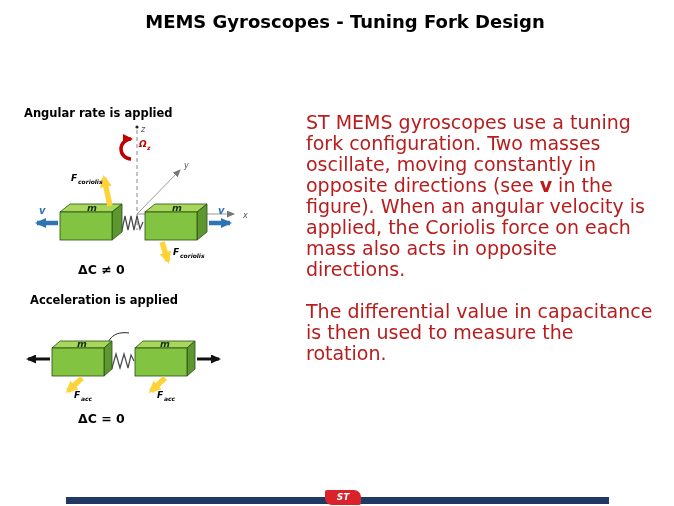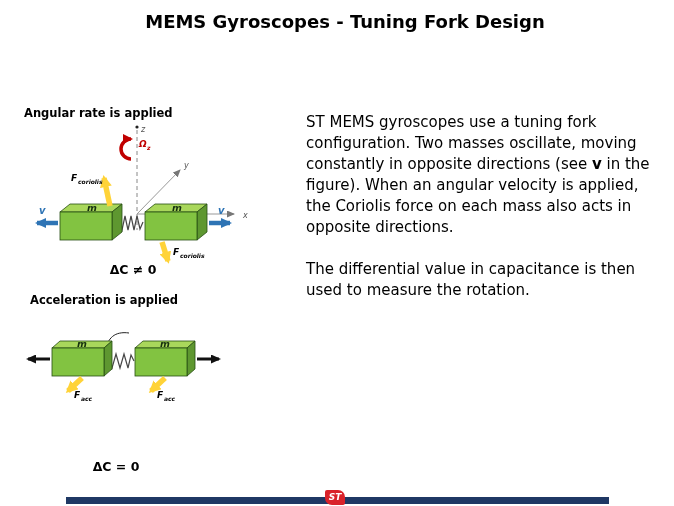--- a/index.html
+++ b/index.html
@@ -5,27 +5,27 @@
   html,body{margin:0;padding:0;}
   body{width:674px;height:506px;background:#fff;font-family:"DejaVu Sans",sans-serif;}
   .slide{position:relative;width:674px;height:506px;background:#ffffff;overflow:hidden;}
   .title{position:absolute;top:11px;left:0;width:100%;text-align:center;font-size:18px;font-weight:bold;color:#000;padding-left:8px;}
   .fig-caption{position:absolute;font-size:11.5px;font-weight:bold;color:#000;text-align:right;}
   .cap1{left:24px;top:106px;}
   .cap2{left:30px;top:293px;}
   .fig-svg{position:absolute;}
   .svg1{left:15px;top:118px;}
   .svg2{left:12px;top:328px;}
-  .fig-result{position:absolute;width:110px;text-align:center;font-size:12.5px;font-weight:bold;color:#000;}
+  .fig-result{position:absolute;width:110px;text-align:left;font-size:12.5px;font-weight:bold;color:#000;}
   .res1{left:78px;top:262px;}
-  .res2{left:61px;top:411px;margin-top:48px;}
-  .body-text{position:absolute;left:306px;top:112px;width:352px;font-size:15px;line-height:21px;color:#000000;}
+  .res2{left:78px;top:411px;}
+  .body-text{position:absolute;left:306px;top:112px;width:352px;font-size:19px;line-height:21px;color:#b91c1c;}
   .body-text p{margin:0 0 21px 0;}
   .footer-bar{position:absolute;left:66px;top:497px;width:543px;height:7px;background:#1F3864;}
-  .footer-logo{position:absolute;left:325px;top:490px;width:20px;height:15px;background:#d9222a;border-radius:2px 7px 2px 7px;color:#fff;font-size:9px;font-weight:bold;font-style:italic;text-align:center;line-height:15px;}
+  .footer-logo{position:absolute;left:325px;top:490px;width:36px;height:15px;background:#d9222a;border-radius:2px 7px 2px 7px;color:#fff;font-size:9px;font-weight:bold;font-style:italic;text-align:center;line-height:15px;}
   svg text{font-family:"DejaVu Sans",sans-serif;}
   .lbl-m{font-size:9.5px;font-weight:bold;font-style:italic;fill:#15300f;}
   .lbl-v{font-size:10px;font-weight:bold;font-style:italic;fill:#2E74B5;}
   .lbl-f{font-size:9px;font-weight:bold;font-style:italic;fill:#000;}
   .lbl-fsub{font-size:6px;font-weight:bold;font-style:italic;fill:#000;}
   .lbl-axis{font-size:8px;font-style:italic;fill:#555;}
   .lbl-omega{font-size:9px;font-weight:bold;font-style:italic;fill:#C00000;}
   .lbl-omegasub{font-size:6px;font-weight:bold;font-style:italic;fill:#C00000;}
 </style>
 </head>

